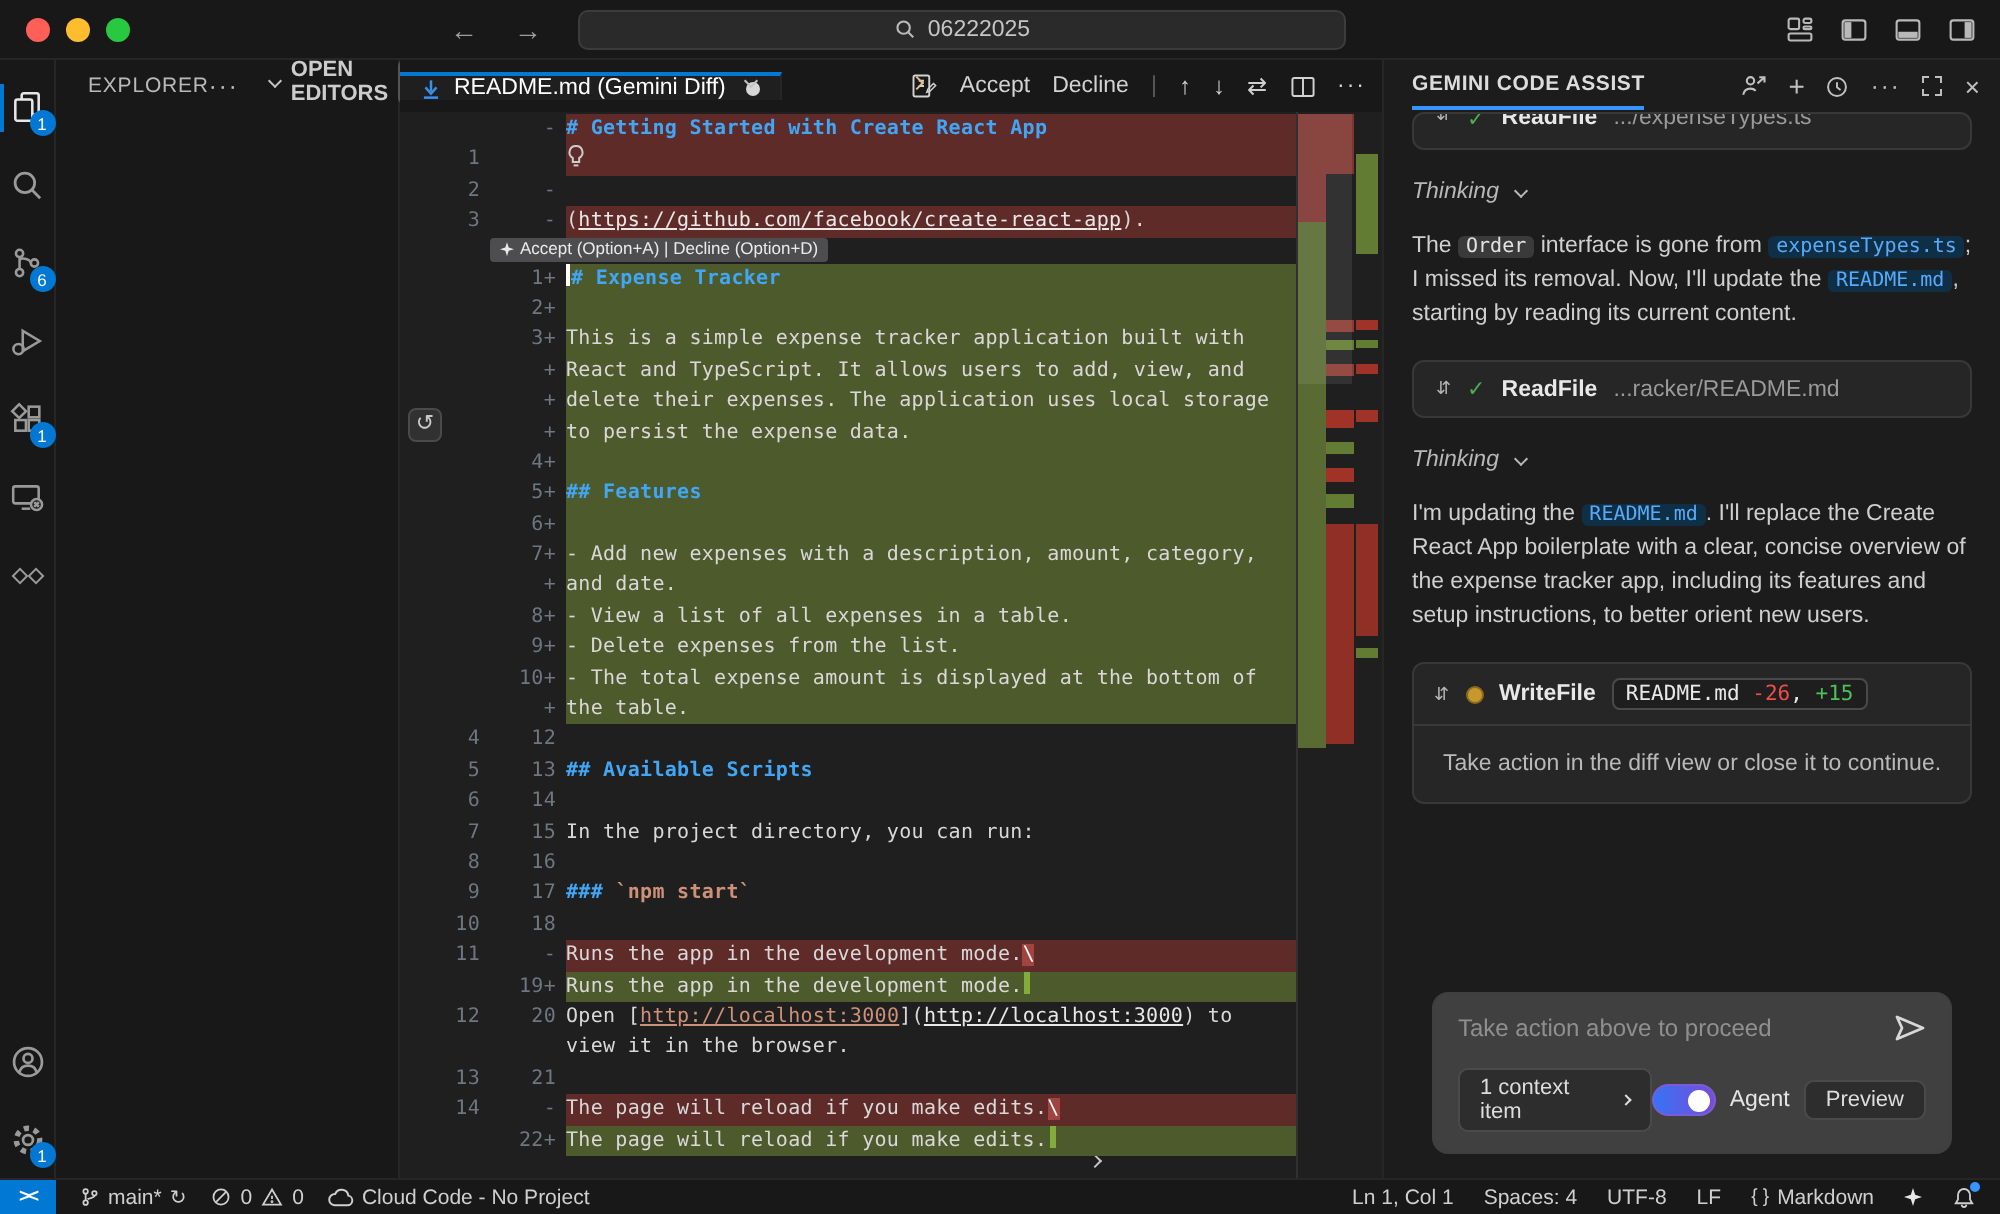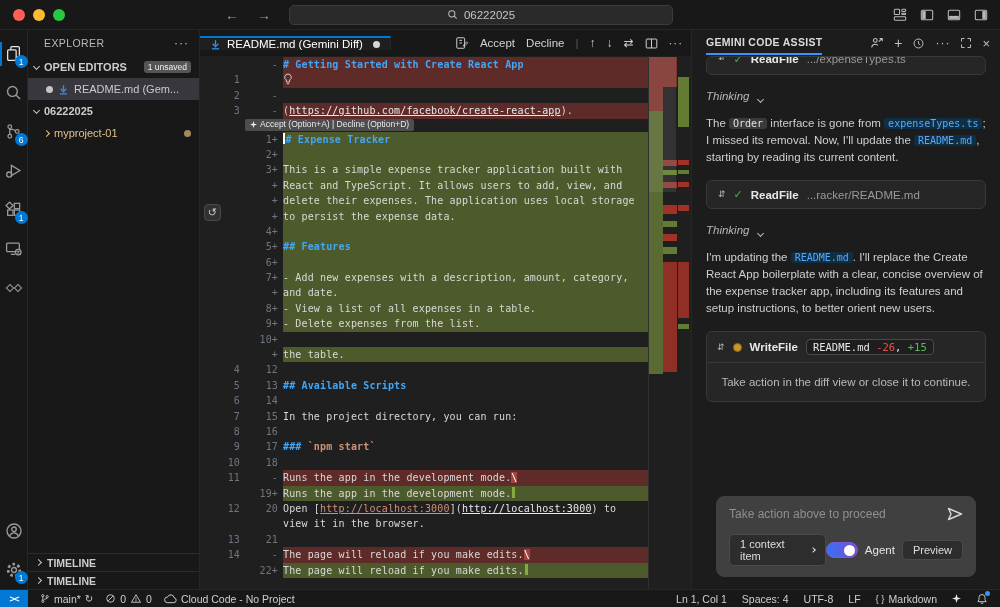--- a/index.html
+++ b/index.html
@@ -21,21 +21,21 @@
   .activitybar{width:28px;background:#181818;border-right:1px solid #262626;display:flex;flex-direction:column;align-items:center;padding-top:4px}
   .abi{position:relative;width:28px;height:39px;display:flex;align-items:center;justify-content:center;color:#9a9a9a}
   .abi.active{color:#e7e7e7}
   .abi.active::before{content:"";position:absolute;left:0;top:8px;height:24px;width:2px;background:#0078d4}
   .abi .badge{position:absolute;right:0px;bottom:5px;min-width:13px;height:13px;border-radius:7px;background:#0078d4;color:#fff;
     font-size:8.5px;display:flex;align-items:center;justify-content:center;padding:0 2px}
   .ab-spacer{flex:1}
   .gem-dia{display:flex;gap:2px}
   .gem-dia i{width:6px;height:6px;border:1.3px solid currentColor;transform:rotate(45deg)}
   
-  .sidebar{width:172px;background:#181818;border-right:1px solid #262626;color:#cccccc;font-size:11px;display:flex;flex-direction:column}
+  .sidebar{width:172px;background:#181818;border-right:1px solid #262626;color:#cccccc;font-size:11px;display:flex;flex-direction:row}
   .sb-head{height:26px;display:flex;align-items:center;padding:0 10px 0 16px;color:#b9b9b9;font-size:10.5px;letter-spacing:.4px}
   .sb-head .dots{margin-left:auto;color:#c5c5c5;font-size:12px;letter-spacing:1px}
   .sb-row{height:22px;display:flex;align-items:center;gap:5px;padding:0 8px 0 6px}
   .sb-row.bold{font-weight:bold}
   .sb-row.sel{background:#37373d}
   .unsaved{margin-left:auto;background:#555;color:#f0f0f0;font-size:8.5px;font-weight:normal;padding:1px 4px;border-radius:3px}
   .cv{width:5px;height:5px;border-right:1.3px solid #c5c5c5;border-bottom:1.3px solid #c5c5c5;display:inline-block;flex:none}
   .cv.down{transform:rotate(45deg);margin-top:-2px}
   .cv.right{transform:rotate(-45deg)}
   .dirty-dot{width:7px;height:7px;border-radius:50%;background:#c5c5c5;flex:none}
@@ -86,21 +86,21 @@
   .picons{margin-left:auto;display:flex;align-items:center;gap:10px;color:#c0c0c0;font-size:12px}
   .flow{flex:1;overflow:hidden;padding:0 14px}
   .card{background:#262626;border:1px solid #383838;border-radius:6px;padding:7px 11px;display:flex;align-items:center;gap:8px;font-size:11.5px;margin:13px 0}
   .card.clipped{height:19px;margin:0 0 6px;overflow:hidden;padding-top:0;padding-bottom:0;align-items:flex-start}
   .card.clipped>*{margin-top:-4px}
   .updn{color:#b5b5b5;font-size:9px;flex:none;line-height:1}
   .chk{color:#4caf50;font-size:11px;flex:none}
   .amber{width:9px;height:9px;border-radius:50%;background:#c9982c;border:1.5px solid #8a6a1d;flex:none}
   .toolname{font-weight:bold;color:#e8e8e8}
   .tooldetail{color:#9a9a9a;white-space:nowrap;overflow:hidden}
-  .think{display:flex;align-items:flex-end;gap:9px;color:#b8b8b8;font-style:italic;font-size:11.5px;margin:15px 0 13px}
+  .think{display:flex;align-items:center;gap:9px;color:#b8b8b8;font-style:italic;font-size:11.5px;margin:15px 0 13px}
   .think .cv{border-color:#b8b8b8}
   .para{font-size:11.5px;line-height:17px;color:#cfcfcf;margin:12px 0 14px}
   .chipg{background:#3a3a3a;border-radius:3px;padding:0 4px;font-family:"DejaVu Sans Mono",monospace;font-size:10px;color:#e2e2e2}
   .chipb{background:#0f2f47;border-radius:3px;padding:0 4px;font-family:"DejaVu Sans Mono",monospace;font-size:10px;color:#58a9f6}
   .wcard{background:#262626;border:1px solid #383838;border-radius:6px;margin:13px 0;overflow:hidden}
   .wcard .whead{display:flex;align-items:center;gap:8px;padding:7px 10px;border-bottom:1px solid #383838;font-size:11.5px}
   .filechip{border:1px solid #4a4a4a;border-radius:4px;padding:1px 6px;font-family:"DejaVu Sans Mono",monospace;font-size:10.5px;color:#e8e8e8;background:#1e1e1e}
   .neg{color:#f14c4c}.pos{color:#4ec156}
   .wbody{padding:13px 10px;color:#b9b9b9;font-size:11.5px;text-align:center}
   .incard{margin:8px 24px 12px;background:#404040;border:1px solid #3f3f3f;border-radius:8px;padding:10px 12px;flex:none}
@@ -346,21 +346,21 @@
           <div class="row ty-add"><span class="ocol"></span><span class="mcol">+</span><span class="content"><span class="sg-t">React and TypeScript. It allows users to add, view, and</span></span></div>
           <div class="row ty-add"><span class="ocol"></span><span class="mcol">+</span><span class="content"><span class="sg-t">delete their expenses. The application uses local storage</span></span></div>
           <div class="row ty-add"><span class="ocol"></span><span class="mcol">+</span><span class="content"><span class="sg-t">to persist the expense data.</span></span></div>
           <div class="row ty-add"><span class="ocol"></span><span class="mcol">4+</span><span class="content"></span></div>
           <div class="row ty-add"><span class="ocol"></span><span class="mcol">5+</span><span class="content"><span class="sg-h">## Features</span></span></div>
           <div class="row ty-add"><span class="ocol"></span><span class="mcol">6+</span><span class="content"></span></div>
           <div class="row ty-add"><span class="ocol"></span><span class="mcol">7+</span><span class="content"><span class="sg-t">- Add new expenses with a description, amount, category,</span></span></div>
           <div class="row ty-add"><span class="ocol"></span><span class="mcol">+</span><span class="content"><span class="sg-t">and date.</span></span></div>
           <div class="row ty-add"><span class="ocol"></span><span class="mcol">8+</span><span class="content"><span class="sg-t">- View a list of all expenses in a table.</span></span></div>
           <div class="row ty-add"><span class="ocol"></span><span class="mcol">9+</span><span class="content"><span class="sg-t">- Delete expenses from the list.</span></span></div>
-          <div class="row ty-add"><span class="ocol"></span><span class="mcol">10+</span></div>
+          <div class="row ty-add"><span class="ocol"></span><span class="mcol">10+</span><span class="content"><span class="sg-t">- The total expense amount is displayed at the bottom of</span></span></div>
           <div class="row ty-add"><span class="ocol"></span><span class="mcol">+</span><span class="content"><span class="sg-t">the table.</span></span></div>
           <div class="row ty-ctx"><span class="ocol">4</span><span class="mcol">12</span><span class="content"></span></div>
           <div class="row ty-ctx"><span class="ocol">5</span><span class="mcol">13</span><span class="content"><span class="sg-h">## Available Scripts</span></span></div>
           <div class="row ty-ctx"><span class="ocol">6</span><span class="mcol">14</span><span class="content"></span></div>
           <div class="row ty-ctx"><span class="ocol">7</span><span class="mcol">15</span><span class="content"><span class="sg-t">In the project directory, you can run:</span></span></div>
           <div class="row ty-ctx"><span class="ocol">8</span><span class="mcol">16</span><span class="content"></span></div>
           <div class="row ty-ctx"><span class="ocol">9</span><span class="mcol">17</span><span class="content"><span class="sg-h">### </span><span class="sg-cd">`npm start`</span></span></div>
           <div class="row ty-ctx"><span class="ocol">10</span><span class="mcol">18</span><span class="content"></span></div>
           <div class="row ty-del"><span class="ocol">11</span><span class="mcol">-</span><span class="content"><span class="sg-t">Runs the app in the development mode.</span><span class="sg-bs">\</span></span></div>
           <div class="row ty-add"><span class="ocol"></span><span class="mcol">19+</span><span class="content"><span class="sg-t">Runs the app in the development mode.</span><span class="eol"></span></span></div>

